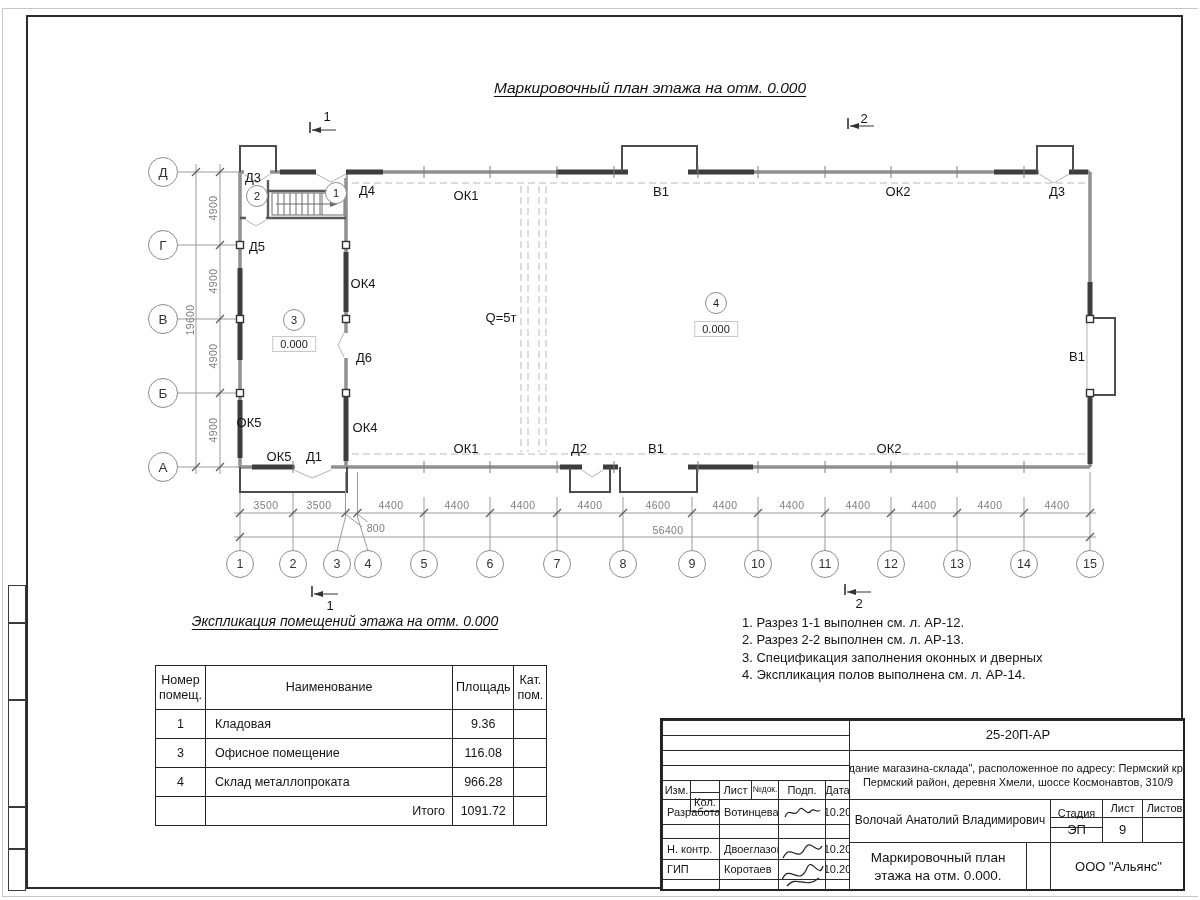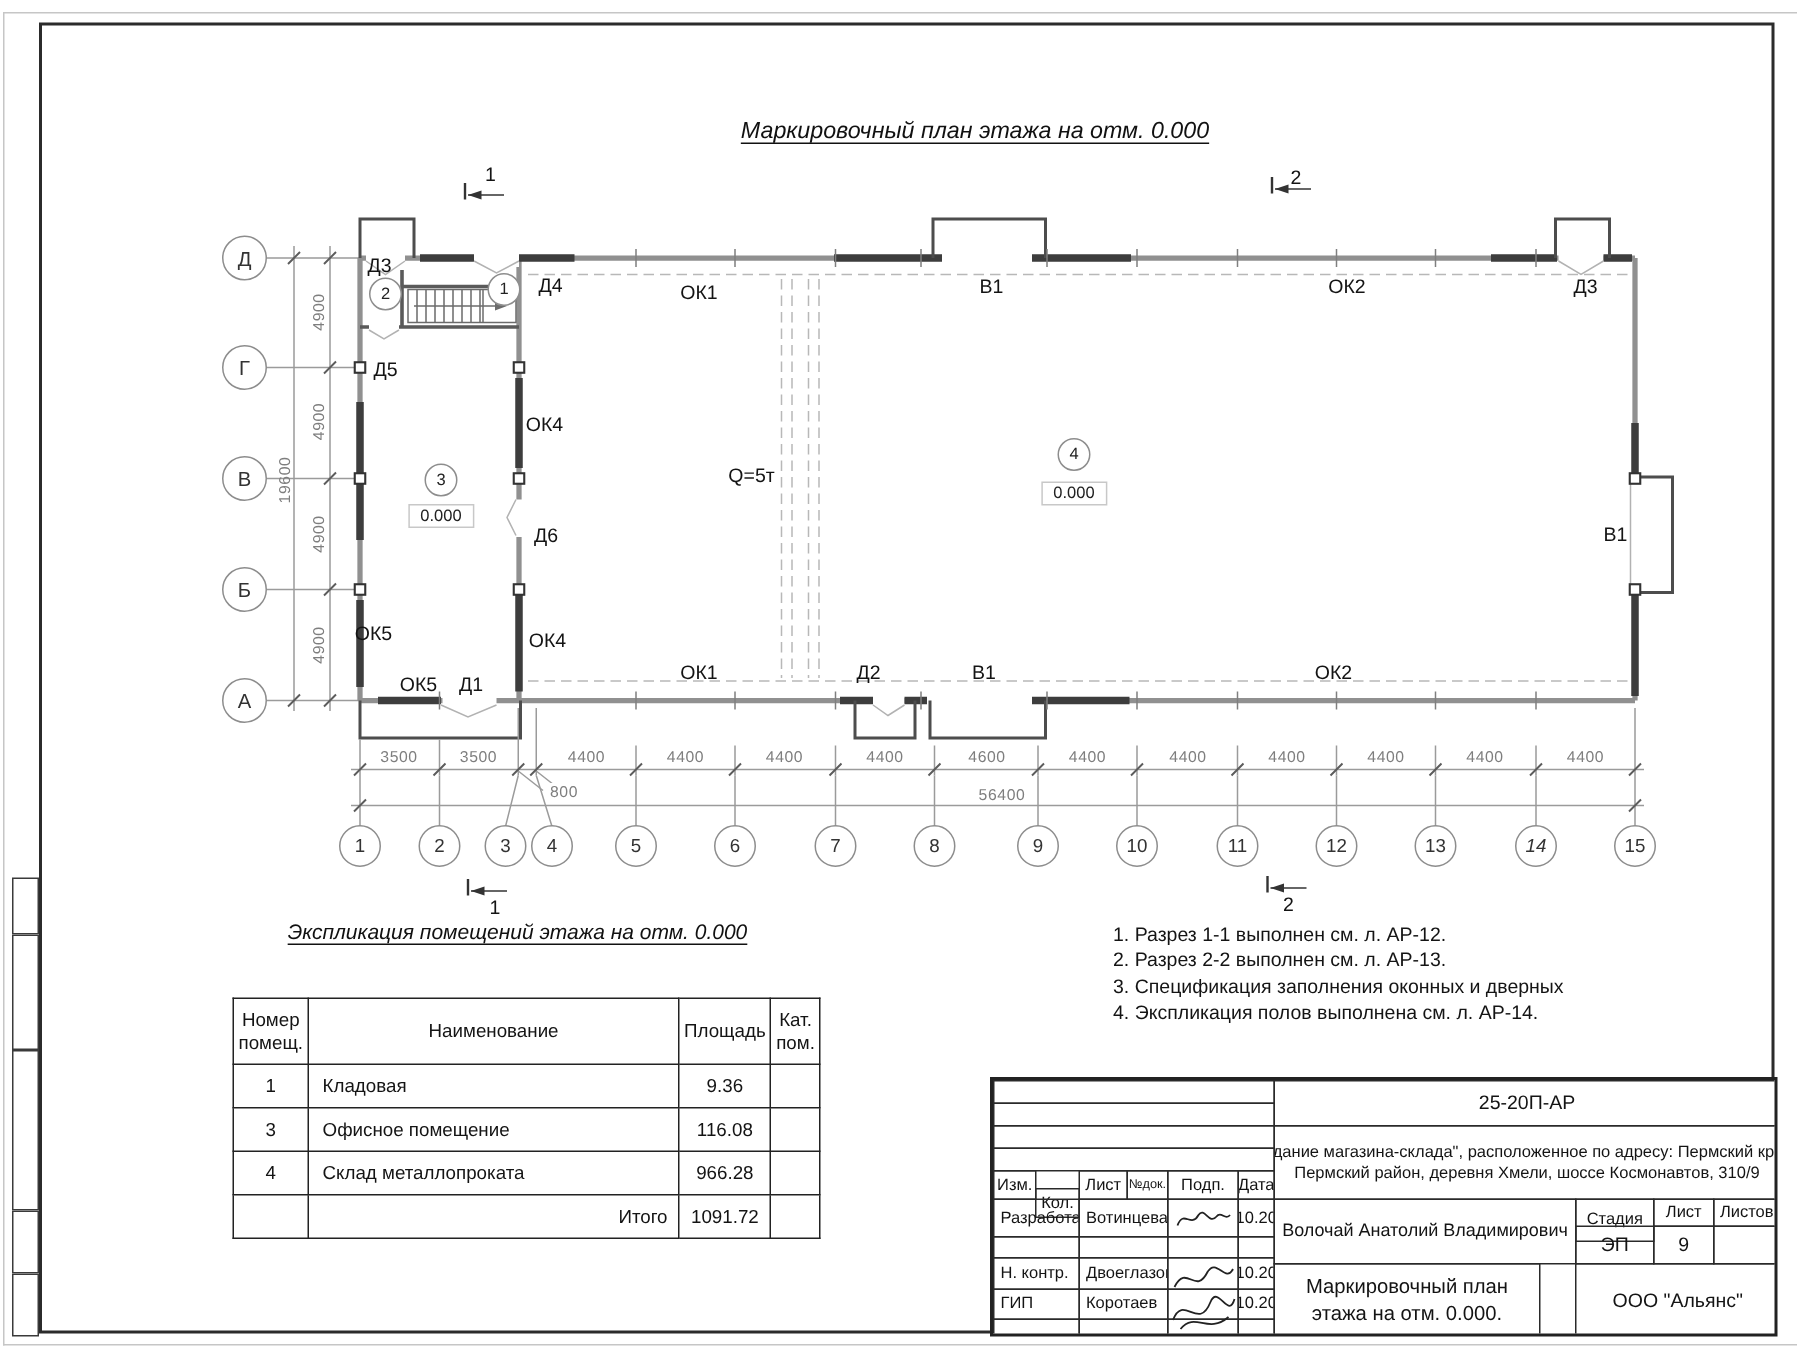--- a/index.html
+++ b/index.html
@@ -222,21 +222,21 @@
       <div class="col-bubble" style="left: 368px; top: 564px;">4</div>
       <div class="col-bubble" style="left: 424px; top: 564px;">5</div>
       <div class="col-bubble" style="left: 490px; top: 564px;">6</div>
       <div class="col-bubble" style="left: 557px; top: 564px;">7</div>
       <div class="col-bubble" style="left: 623px; top: 564px;">8</div>
       <div class="col-bubble" style="left: 692px; top: 564px;">9</div>
       <div class="col-bubble" style="left: 758px; top: 564px;">10</div>
       <div class="col-bubble" style="left: 825px; top: 564px;">11</div>
       <div class="col-bubble" style="left: 891px; top: 564px;">12</div>
       <div class="col-bubble" style="left: 957px; top: 564px;">13</div>
-      <div class="col-bubble" style="left: 1024px; top: 564px; font-style: italic;">14</div>
+      <div class="col-bubble" style="left: 1024px; top: 564px;">14</div>
       <div class="col-bubble" style="left: 1090px; top: 564px;">15</div>
       <div class="dim" style="left: 266px; top: 505px;">3500</div>
       <div class="dim" style="left: 319px; top: 505px;">3500</div>
       <div class="dim" style="left: 391px; top: 505px;">4400</div>
       <div class="dim" style="left: 457px; top: 505px;">4400</div>
       <div class="dim" style="left: 523px; top: 505px;">4400</div>
       <div class="dim" style="left: 590px; top: 505px;">4400</div>
       <div class="dim" style="left: 658px; top: 505px;">4600</div>
       <div class="dim" style="left: 725px; top: 505px;">4400</div>
       <div class="dim" style="left: 792px; top: 505px;">4400</div>

